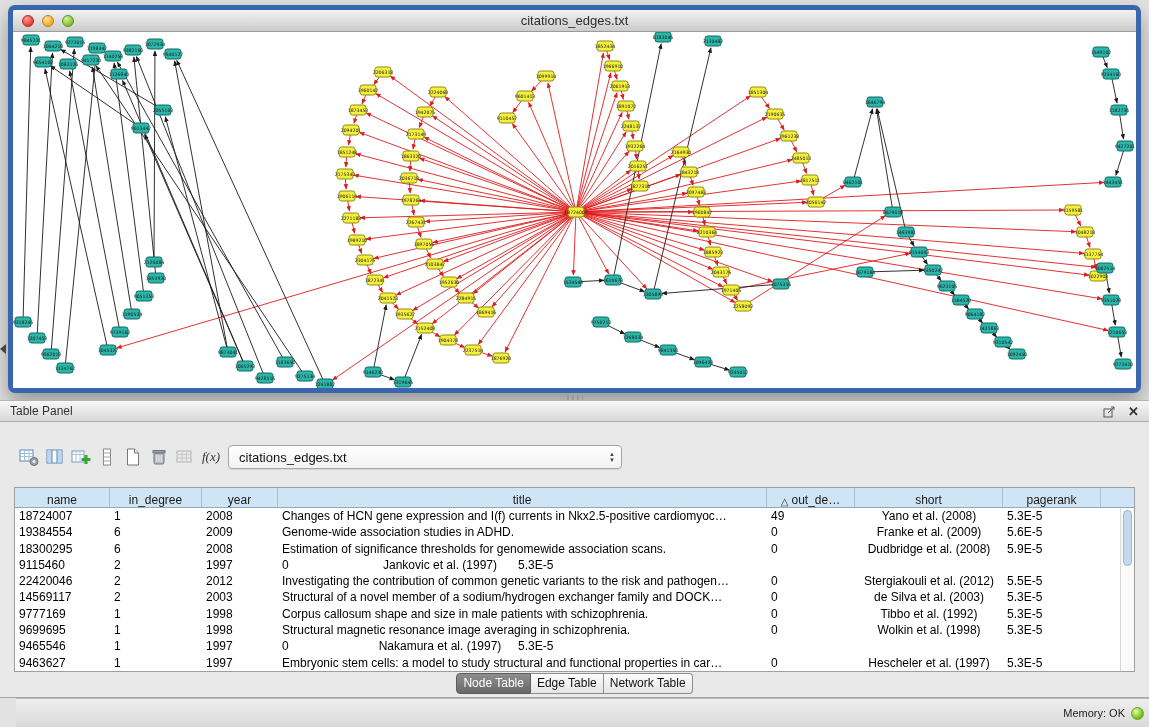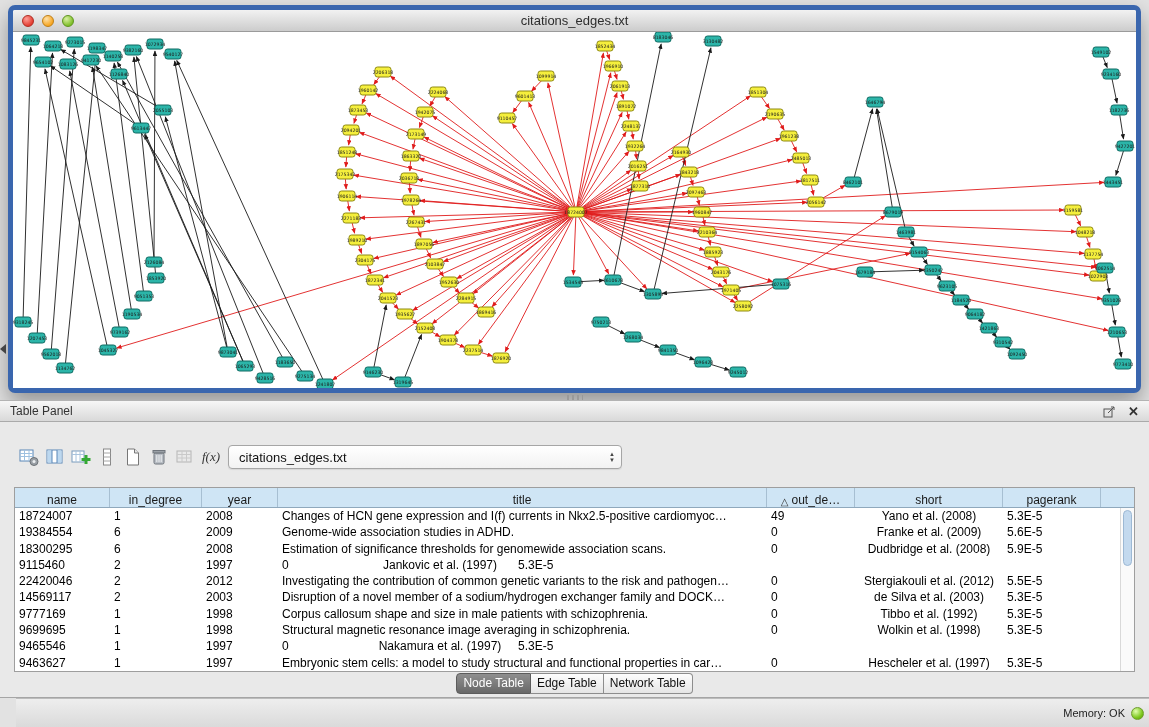--- a/index.html
+++ b/index.html
@@ -967,21 +967,21 @@
           <div class="tcell c2">2012</div>
           <div class="tcell c3">Investigating the contribution of common genetic variants to the risk and pathogen…</div>
           <div class="tcell c4">0</div>
           <div class="tcell c5">Stergiakouli et al. (2012)</div>
           <div class="tcell c6">5.5E-5</div>
         </div>
         <div class="trow">
           <div class="tcell c0">14569117</div>
           <div class="tcell c1">2</div>
           <div class="tcell c2">2003</div>
-          <div class="tcell c3">Disruption of a novel member of a sodium/hydrogen exchanger family and DOCK…</div>
+          <div class="tcell c3">Structural of a novel member of a sodium/hydrogen exchanger family and DOCK…</div>
           <div class="tcell c4">0</div>
           <div class="tcell c5">de Silva et al. (2003)</div>
           <div class="tcell c6">5.3E-5</div>
         </div>
         <div class="trow">
           <div class="tcell c0">9777169</div>
           <div class="tcell c1">1</div>
           <div class="tcell c2">1998</div>
           <div class="tcell c3">Corpus callosum shape and size in male patients with schizophrenia.</div>
           <div class="tcell c4">0</div>

